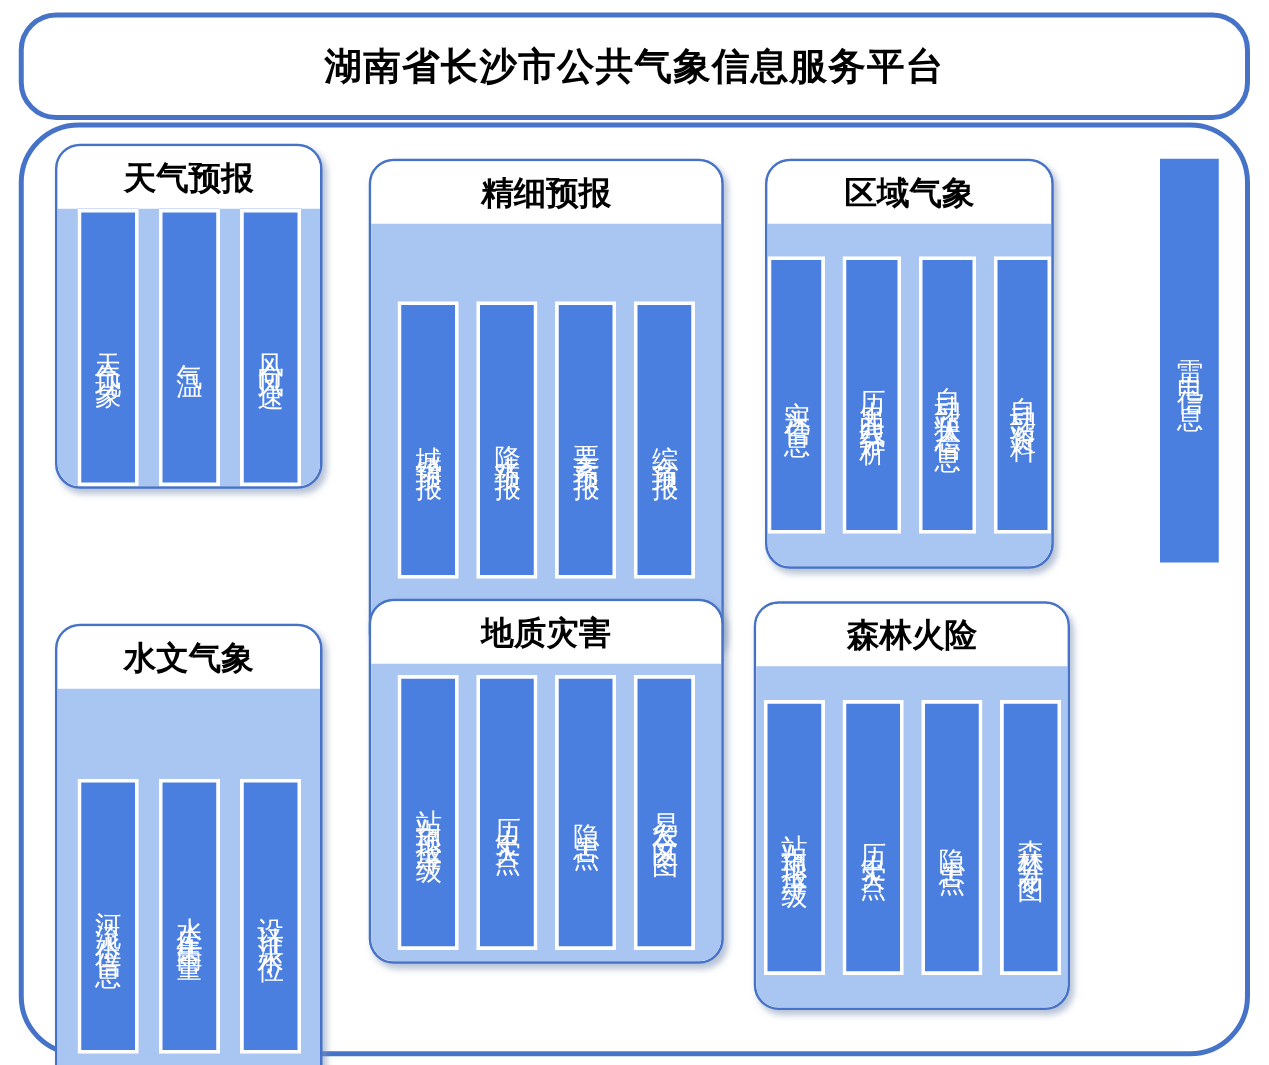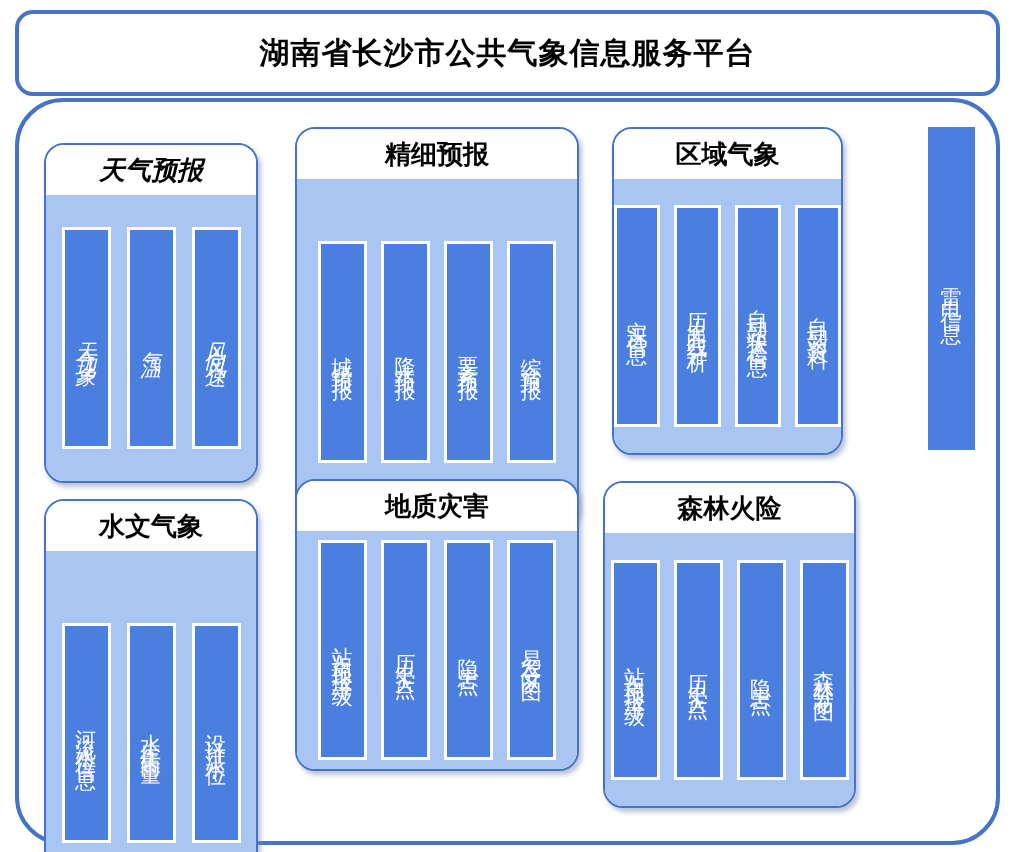--- a/index.html
+++ b/index.html
@@ -9,21 +9,21 @@
     --title_text:#000000;
     --bar_text:#ffffff;
   }
   html,body{margin:0;padding:0;}
   body{
     width:1015px;height:852px;position:relative;background:#ffffff;
     font-family:"Liberation Sans", sans-serif;overflow:hidden;
   }
   .title-box{
     position:absolute;left:15px;top:10px;width:985px;height:86px;
-    box-sizing:border-box;border:4px solid var(--accent);border-radius:18px;
+    box-sizing:border-box;border:4px solid var(--accent);border-radius:30px;
     display:flex;align-items:center;justify-content:center;background:#fff;
   }
   .title-box .title-text{
     font-size:30px;font-weight:bold;color:var(--title_text);letter-spacing:1px;
   }
   .main-box{
     position:absolute;left:15px;top:98px;width:985px;height:747px;
     box-sizing:border-box;border:4px solid var(--accent);border-radius:48px;
     background:#fff;
   }
@@ -54,21 +54,21 @@
     color:var(--bar_text);font-size:21px;font-weight:500;line-height:1;
     letter-spacing:8px;text-indent:8px;
   }
   .side-bar{
     position:absolute;left:928px;top:127px;width:47px;height:323px;
     background:var(--bar_fill);
     display:flex;align-items:center;justify-content:center;
   }
   .side-bar .bar-label{letter-spacing:12px;text-indent:12px;}
   
-  #panel-0{left:44px;top:143px;width:214px;height:340px;font-style:italic;}
+  #panel-0{left:44px;top:115px;width:214px;height:276px;}
   #panel-1{left:295px;top:127px;width:284px;height:400px;}
   #panel-2{left:612px;top:127px;width:231px;height:328px;}
   #panel-3{left:44px;top:499px;width:214px;height:417px;}
   #panel-4{left:295px;top:479px;width:284px;height:292px;}
   #panel-5{left:603px;top:481px;width:253px;height:327px;}
 </style>
 </head>
 <body>
 
 <div class="title-box">

